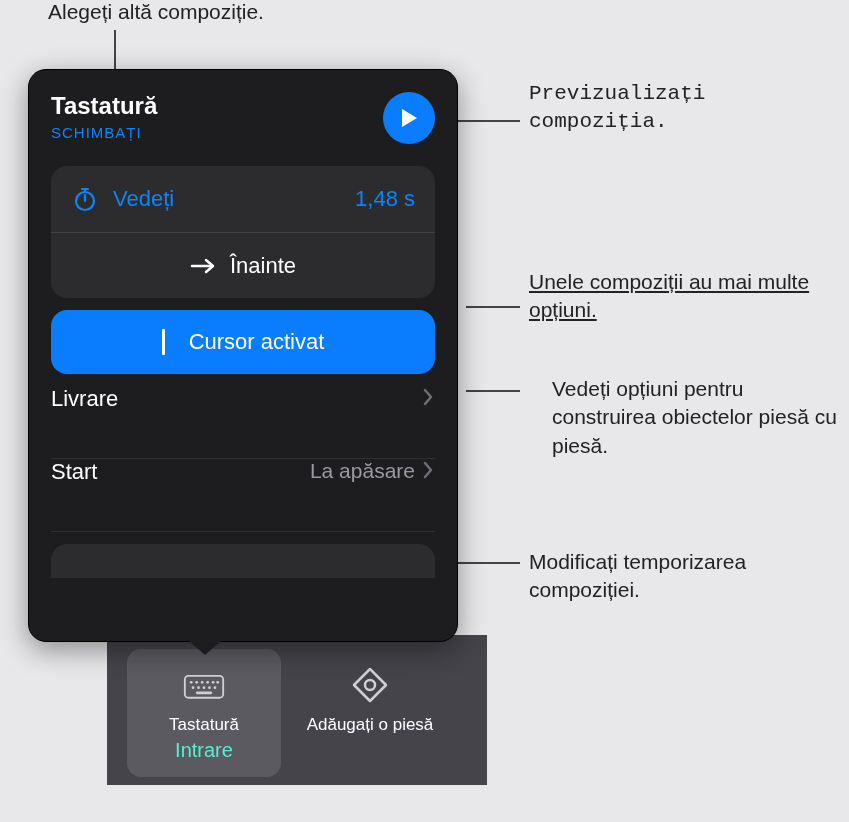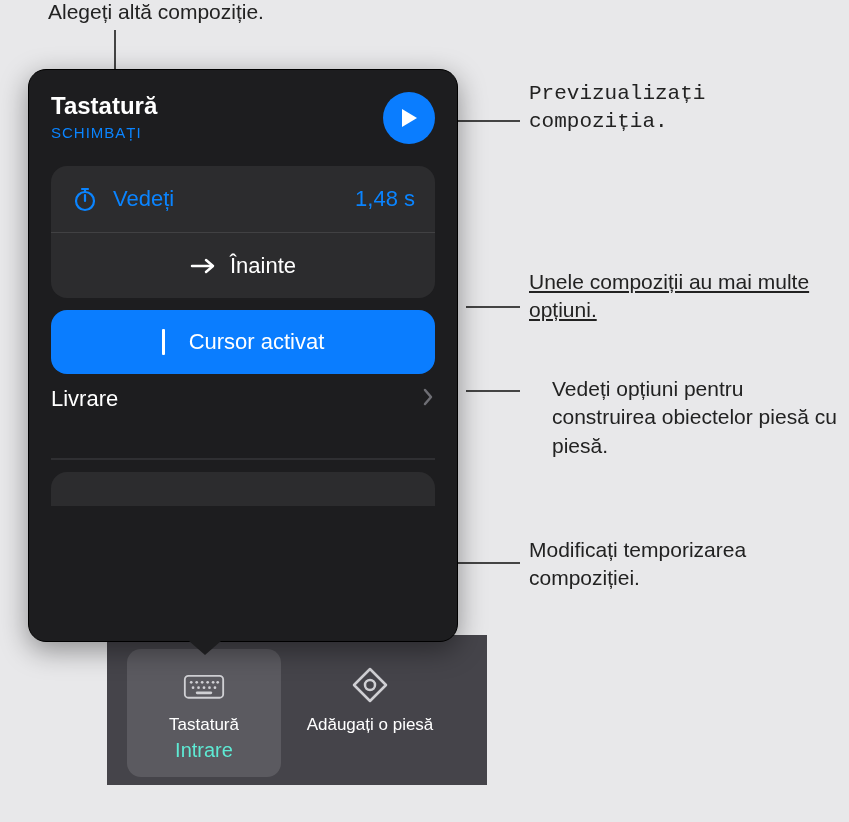--- a/index.html
+++ b/index.html
@@ -170,21 +170,21 @@
 <div class="callout" style="left:529px; top:268px;text-decoration:underline;">
   <span>Unele compoziții au mai multe opțiuni.</span>
 </div>
 <div class="hline" style="left:466px; top:306px; width:54px;"></div>
 
 <div class="callout" style="left:529px; top:375px;margin-left:23px;">
   <span>Vedeți opțiuni pentru construirea obiectelor piesă cu piesă.</span>
 </div>
 <div class="hline" style="left:466px; top:390px; width:54px;"></div>
 
-<div class="callout" style="left:529px; top:536px;">
+<div class="callout" style="left:529px; top:548px;">
   <span>Modificați temporizarea compoziției.</span>
 </div>
 <div class="hline" style="left:426px; top:562px; width:94px;"></div>
 
 <div class="tray">
   <div class="tray-item selected">
     <div class="icon-slot">
       <svg width="46" height="32" viewBox="0 0 46 32" fill="none">
         <rect x="2" y="6" width="42" height="24" rx="4" stroke="#d0d0d4" stroke-width="2"></rect>
         <circle cx="9" cy="13" r="1.5" fill="#d0d0d4"></circle>
@@ -259,16 +259,25 @@
   <div class="list-row">
     <span class="label">Livrare</span>
     <span class="val"></span>
     <span class="chevron">
       <svg width="10" height="18" viewBox="0 0 10 18">
           <polyline points="2,2 8,9 2,16" stroke="#6e6e74" stroke-width="2.5" fill="none" stroke-linecap="round" stroke-linejoin="round"></polyline>
         </svg>
     </span>
   </div>
   <div class="divider"></div>
+  <div class="list-row">
+    <span class="label">Start</span>
+    <span class="val">La apăsare</span>
+    <span class="chevron">
+      <svg width="10" height="18" viewBox="0 0 10 18">
+          <polyline points="2,2 8,9 2,16" stroke="#6e6e74" stroke-width="2.5" fill="none" stroke-linecap="round" stroke-linejoin="round"></polyline>
+        </svg>
+    </span>
+  </div>
   <div class="divider"></div>
 
   <div class="action-pill"></div>
 </div>
 
 </body></html>

